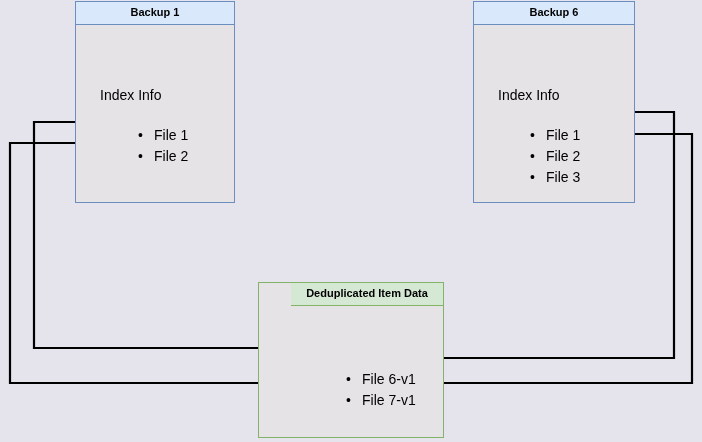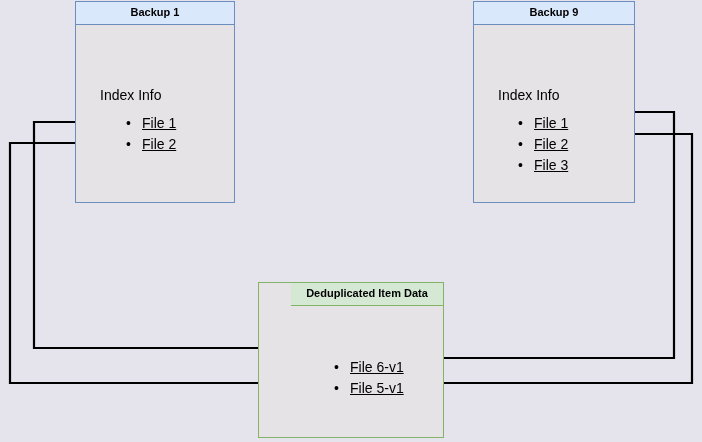--- a/index.html
+++ b/index.html
@@ -60,24 +60,23 @@
   .index-label {
     position: absolute;
     font-size: 14px;
     color: #000;
     white-space: nowrap;
     margin-top: 24px;
   }
 
   ul.file-list {
     position: absolute;
-    margin: 0;
+    margin: 12px;
     padding: 0;
     list-style: none;
-    text-decoration: underline;
   }
   ul.file-list li {
     position: relative;
     font-size: 14px;
     color: #000;
     height: 21px;
     line-height: 21px;
     padding-left: 16px;
     white-space: nowrap;
   }
@@ -128,34 +127,34 @@
     <div class="box-body">
       <div class="index-label">Index Info</div>
       <ul class="file-list">
         <li>File 1</li>
         <li>File 2</li>
       </ul>
     </div>
   </div>
 
   <div class="box" id="box-backup-2">
-    <div class="box-header">Backup 9</div>
+    <div class="box-header">Backup 6</div>
     <div class="box-body">
       <div class="index-label">Index Info</div>
       <ul class="file-list">
         <li>File 1</li>
         <li>File 2</li>
         <li>File 3</li>
       </ul>
     </div>
   </div>
 
   <div class="box green" id="box-dedup">
     <div class="box-header">Deduplicated Item Data</div>
     <div class="box-body">
       <ul class="file-list">
         <li>File 6-v1</li>
-        <li>File 5-v1</li>
+        <li>File 7-v1</li>
       </ul>
     </div>
   </div>
 
 </div>
 
 </body></html>

